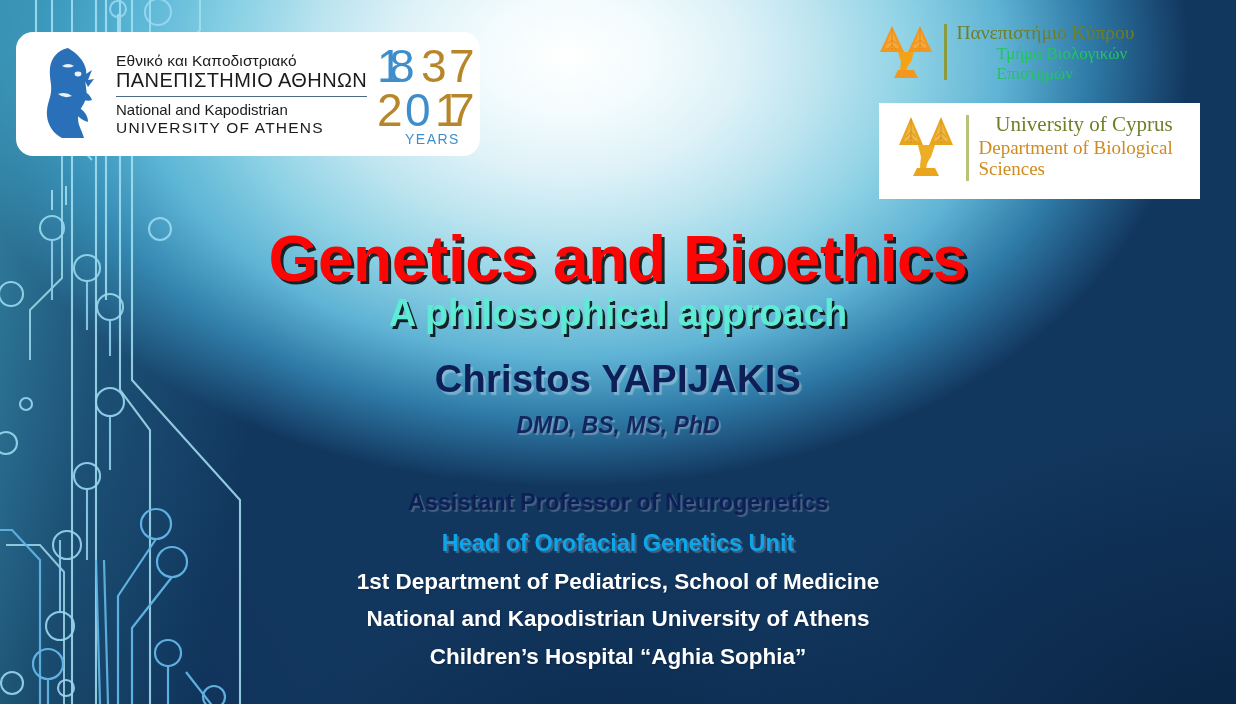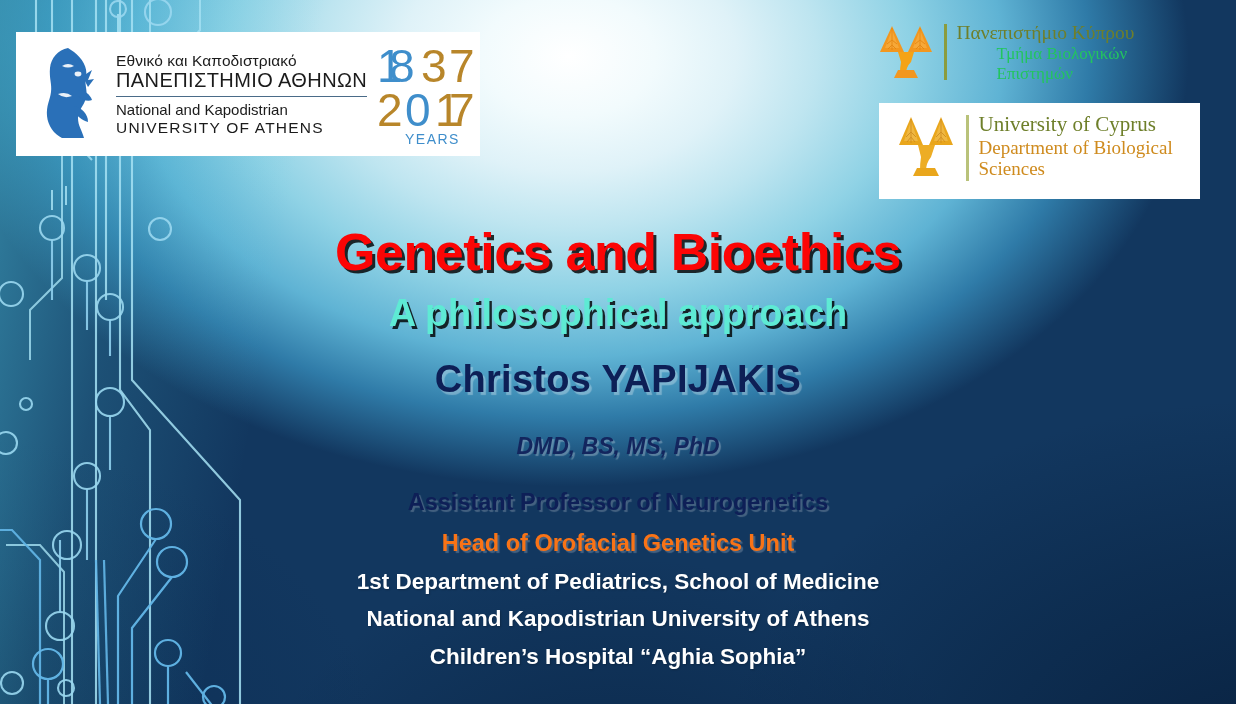--- a/index.html
+++ b/index.html
@@ -53,20 +53,21 @@
     width: 300px; height: 704px;
     pointer-events: none;
   }
 
   
   .logo-box {
     position: absolute;
     background: #ffffff;
     display: flex;
     align-items: center;
+    border-radius: 17px;
   }
   #nkua-logo {
     left: 16px; top: 32px;
     width: 464px; height: 124px;
     padding: 0;
   }
   .nkua-inner {
     display: flex;
     align-items: center;
     width: 100%;
@@ -109,29 +110,29 @@
     left: 879px; top: 103px;
     width: 321px; height: 96px;
     background: #fff;
     display: flex; align-items: flex-start;
     padding: 10px 0 0 16px;
     box-sizing: border-box;
   }
   .ucy-tree2 { width: 62px; height: 66px; flex: 0 0 auto; }
   .ucy-bar2 { width: 2.5px; height: 66px; background: #b9c27a; margin: 2px 10px 0 9px; flex: 0 0 auto; }
   .ucy-etext { font-family: "Liberation Serif", serif; line-height: 1.13; }
-  .ucy-e1 { font-size: 21px; color: #6e7f2a; white-space: nowrap; }
+  .ucy-e1 { font-size: 21px; color: #6e7f2a; white-space: nowrap; text-align: right; }
   .ucy-e2 { font-size: 19px; color: #cf8b1e; }
 
   
   .tx { position: absolute; width: 100%; text-align: center; }
 
   .title-1 {
     top: 222px;
-    font-size: 52px;
+    font-size: 64px;
     font-weight: bold;
     color: #fc0505;
     letter-spacing: -0.4px;
     text-shadow: 3px 3px 0 rgba(0,0,0,0.82);
   }
   .title-2 {
     top: 292px;
     font-size: 38px;
     font-weight: bold;
     color: #5eead4;
@@ -146,35 +147,34 @@
     letter-spacing: .3px;
     text-shadow: 2.5px 2.5px 1px rgba(255,255,255,0.30);
   }
   .degrees {
     top: 412px;
     font-size: 23px;
     font-weight: bold;
     font-style: italic;
     color: #13265e;
     text-shadow: 2px 2px 1px rgba(255,255,255,0.28);
-    margin-top: 21px;
   }
   .aff1 {
     top: 489px;
     font-size: 23.5px;
     font-weight: bold;
     color: #0e1f57;
     text-shadow: 2px 2px 1px rgba(255,255,255,0.22);
     text-align: center;
   }
   .aff2 {
     top: 530px;
     font-size: 23.5px;
     font-weight: bold;
-    color: #f97316;
+    color: #0ea5e9;
     text-shadow: 2px 2px 1px rgba(255,255,255,0.22);
   }
   .aff3 {
     top: 569px;
     font-size: 22.5px;
     font-weight: bold;
     color: #ffffff;
     text-shadow: 1px 1px 2px rgba(0,0,0,0.22);
     text-align: center;
   }

